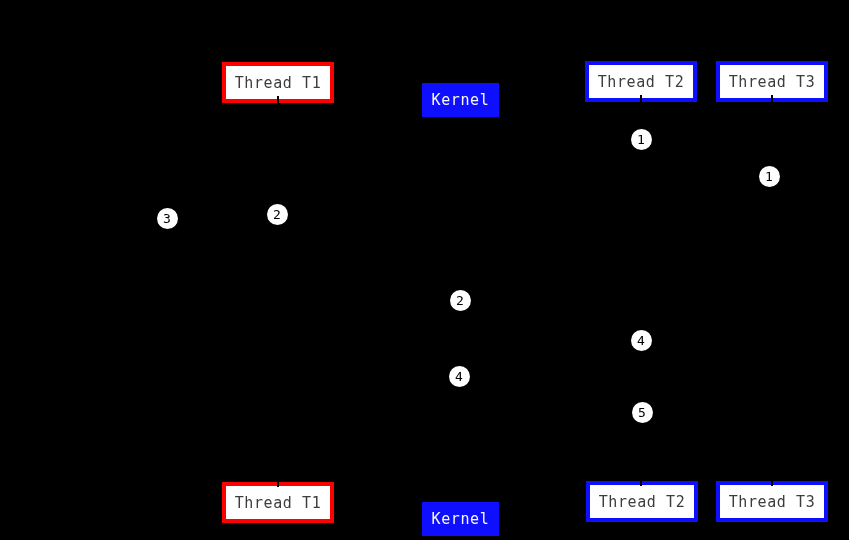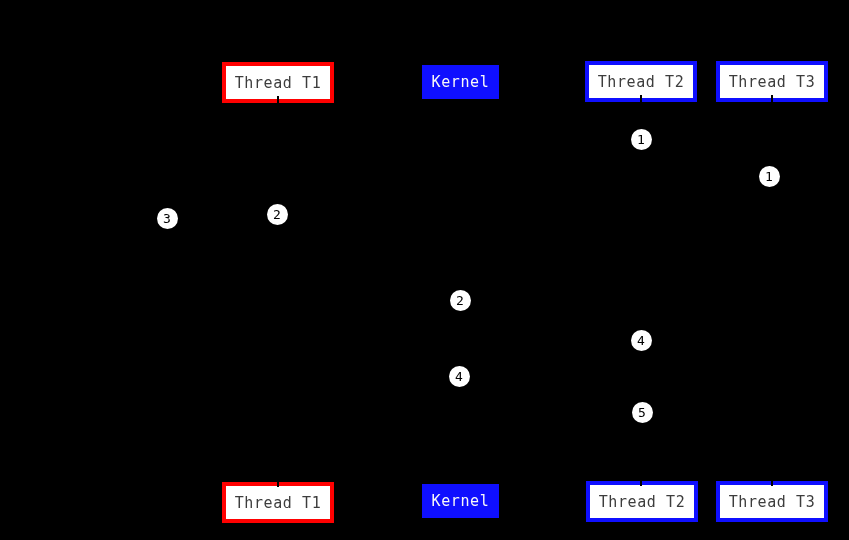--- a/index.html
+++ b/index.html
@@ -36,20 +36,21 @@
     background: var(--white);
     border: 4px solid var(--blue);
     color: var(--thread_text);
   }
   .thread.red-outline { border-color: var(--red); }
   .kernel {
     width: 77px;
     height: 34px;
     background: var(--blue);
     color: var(--kernel_text);
+    margin-top: 18px;
   }
   
   #t1-top     { left: 222px; top: 62px; }
   #kernel-top { left: 422px; top: 65px; }
   #t2-top     { left: 585px; top: 61px; }
   #t3-top     { left: 716px; top: 61px; }
   
   #t1-bot     { left: 222px; top: 482px; }
   #kernel-bot { left: 422px; top: 484px; }
   #t2-bot     { left: 586px; top: 481px; }

